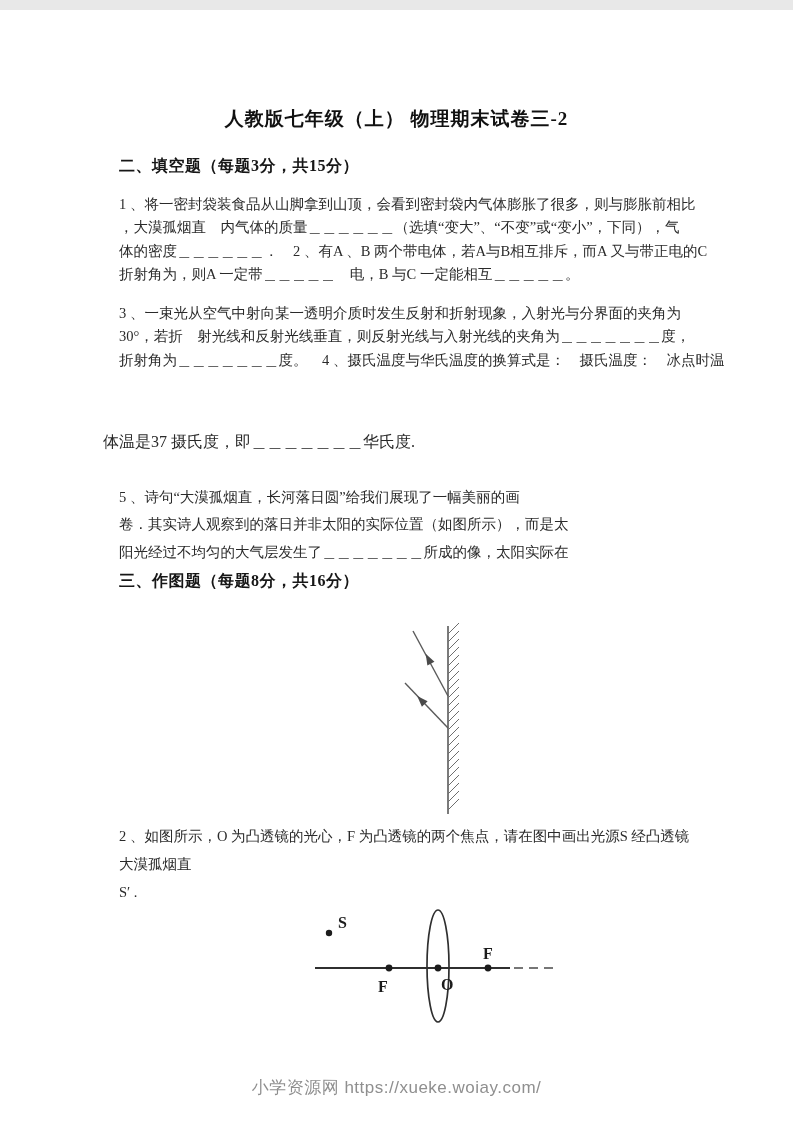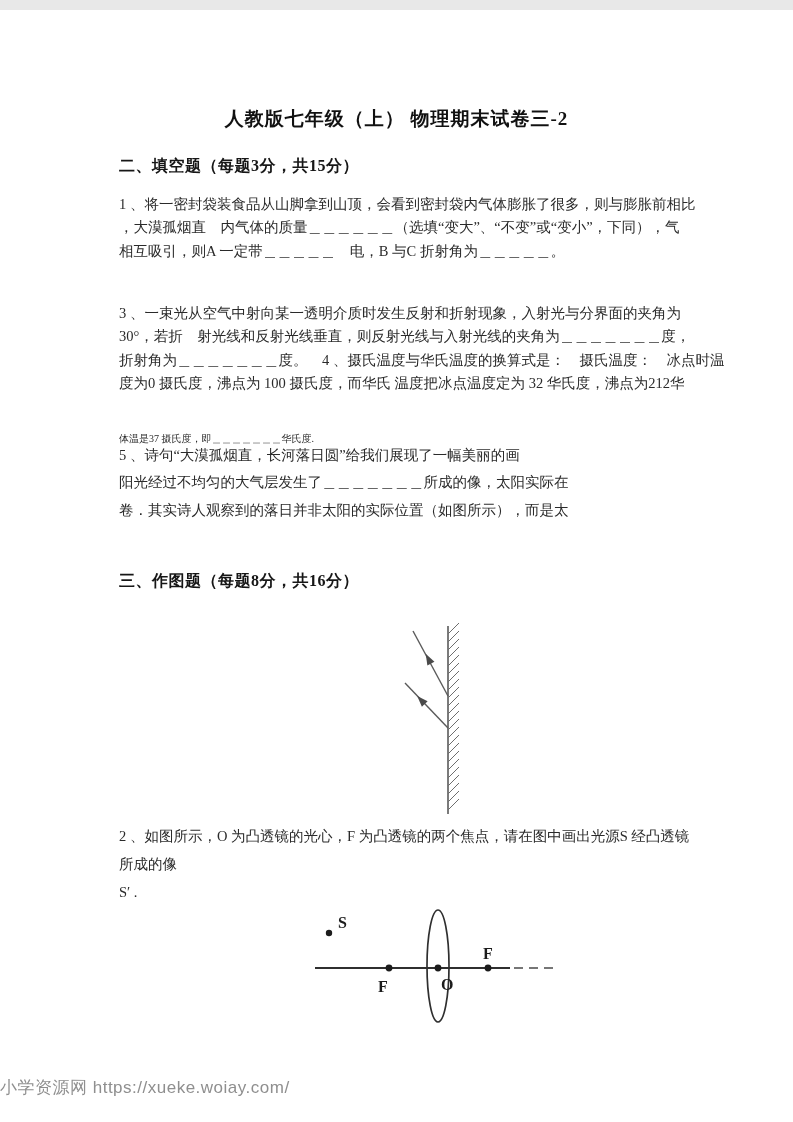--- a/index.html
+++ b/index.html
@@ -27,83 +27,83 @@
     position:absolute;left:119px;width:570px;
     font-size:14.5px;color:#2a2a2a;
   }
   .para .tline{
     white-space:nowrap;
   }
   .lh23 .tline{line-height:23.4px;height:23.4px;}
   .lh27 .tline{line-height:27.4px;height:27.4px;}
   .lh28 .tline{line-height:28px;height:28px;}
   .single-line{
-    position:absolute;left:119px;
-    font-size:10px;color:#2a2a2a;white-space:nowrap;
+    position:absolute;left:103px;
+    font-size:16px;color:#2a2a2a;white-space:nowrap;
   }
   .fig{position:absolute;}
   .fig svg{display:block;}
   .fig-label{
     font-family:"Liberation Serif","DejaVu Serif",serif;
     font-size:16px;font-weight:bold;fill:#1c1c1c;
   }
   .page-footer{
     position:absolute;top:1066px;left:0;width:793px;
-    text-align:left;
+    text-align:center;
     font-family:"Liberation Sans","DejaVu Sans",sans-serif;
     font-size:17px;color:#8f8f8f;letter-spacing:0.5px;
   }
 </style>
 </head>
 <body>
 
 <div class="page">
 
   <div class="doc-title">人教版七年级（上） 物理期末试卷三-2</div>
 
   <div class="sec-head" style="top:146px">二、填空题（每题3分，共15分）</div>
 
   <div class="para lh23" style="top:183px">
     <div class="tline">1 、将一密封袋装食品从山脚拿到山顶，会看到密封袋内气体膨胀了很多，则与膨胀前相比</div>
     <div class="tline">，大漠孤烟直　内气体的质量＿＿＿＿＿＿（选填“变大”、“不变”或“变小”，下同），气</div>
-    <div class="tline">相互吸引，则A 一定带＿＿＿＿＿　电，B 与C 折射角为＿＿＿＿＿。</div>
+    <div class="tline">体的密度＿＿＿＿＿＿．　2 、有A 、B 两个带电体，若A与B相互排斥，而A 又与带正电的C</div>
+    <div class="tline">折射角为，则A 一定带＿＿＿＿＿　电，B 与C 一定能相互＿＿＿＿＿。</div>
   </div>
 
   <div class="para lh23" style="top:292px">
     <div class="tline">3 、一束光从空气中射向某一透明介质时发生反射和折射现象，入射光与分界面的夹角为</div>
     <div class="tline">30°，若折　射光线和反射光线垂直，则反射光线与入射光线的夹角为＿＿＿＿＿＿＿度，</div>
     <div class="tline">折射角为＿＿＿＿＿＿＿度。　4 、摄氏温度与华氏温度的换算式是：　摄氏温度：　冰点时温</div>
-    <div class="tline">度为0 摄氏度，沸点为 100 摄氏度，而华氏 温度把冰点温度定为 32 华氏度，沸点为212华</div>
   </div>
 
   <div class="single-line" style="top:422px">体温是37 摄氏度，即＿＿＿＿＿＿＿华氏度.</div>
 
-  <div class="para lh27" style="top:432px">
+  <div class="para lh27" style="top:474px">
     <div class="tline">5 、诗句“大漠孤烟直，长河落日圆”给我们展现了一幅美丽的画</div>
+    <div class="tline">卷．其实诗人观察到的落日并非太阳的实际位置（如图所示），而是太</div>
     <div class="tline">阳光经过不均匀的大气层发生了＿＿＿＿＿＿＿所成的像，太阳实际在</div>
-    <div class="tline">卷．其实诗人观察到的落日并非太阳的实际位置（如图所示），而是太</div>
   </div>
 
   <div class="sec-head" style="top:561px">三、作图题（每题8分，共16分）</div>
 
 
   <div class="fig" style="top:606px;left:380px">
     <svg width="140" height="205" viewBox="0 0 140 205">
       <line x1="68" y1="10" x2="68" y2="198" stroke="#5a5a5a" stroke-width="1.6"></line>
       <path stroke="#6e6e6e" stroke-width="1" fill="none" d="M68 18L79 7M68 26L79 15M68 34L79 23M68 42L79 31M68 50L79 39M68 58L79 47M68 66L79 55M68 74L79 63M68 82L79 71M68 90L79 79M68 98L79 87M68 106L79 95M68 114L79 103M68 122L79 111M68 130L79 119M68 138L79 127M68 146L79 135M68 154L79 143M68 162L79 151M68 170L79 159M68 178L79 167M68 186L79 175M68 194L79 183"></path>
       <line x1="68" y1="80" x2="33" y2="15" stroke="#5a5a5a" stroke-width="1.4"></line>
       <polygon points="7,0 -4,4 -4,-4" fill="#4a4a4a" transform="translate(49,44) rotate(-118.3)"></polygon>
       <line x1="68" y1="112" x2="25" y2="67" stroke="#5a5a5a" stroke-width="1.4"></line>
       <polygon points="7,0 -4,4 -4,-4" fill="#4a4a4a" transform="translate(42,85) rotate(-133.7)"></polygon>
     </svg>
   </div>
 
   <div class="para lh28" style="top:812px">
     <div class="tline">2 、如图所示，O 为凸透镜的光心，F 为凸透镜的两个焦点，请在图中画出光源S 经凸透镜</div>
-    <div class="tline">所成的像</div>
+    <div class="tline">大漠孤烟直</div>
     <div class="tline">S′ .</div>
   </div>
 
   <div class="fig" style="top:885px;left:300px">
     <svg width="280" height="135" viewBox="0 0 280 135">
       <line x1="15" y1="73" x2="210" y2="73" stroke="#2f2f2f" stroke-width="1.8"></line>
       <line x1="214" y1="73" x2="253" y2="73" stroke="#4a4a4a" stroke-width="1.6" stroke-dasharray="9 6"></line>
       <ellipse cx="138" cy="71" rx="11" ry="56" fill="none" stroke="#2f2f2f" stroke-width="1.7"></ellipse>
       <circle cx="29" cy="38" r="3.2" fill="#1c1c1c"></circle>
       <circle cx="89" cy="73" r="3.4" fill="#1c1c1c"></circle>

